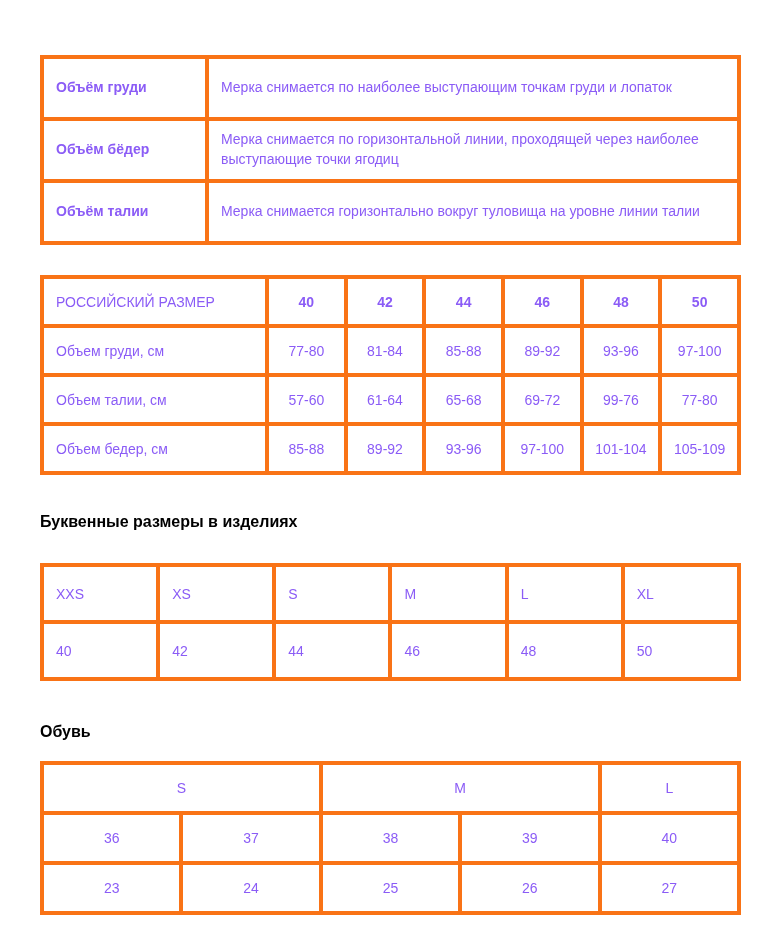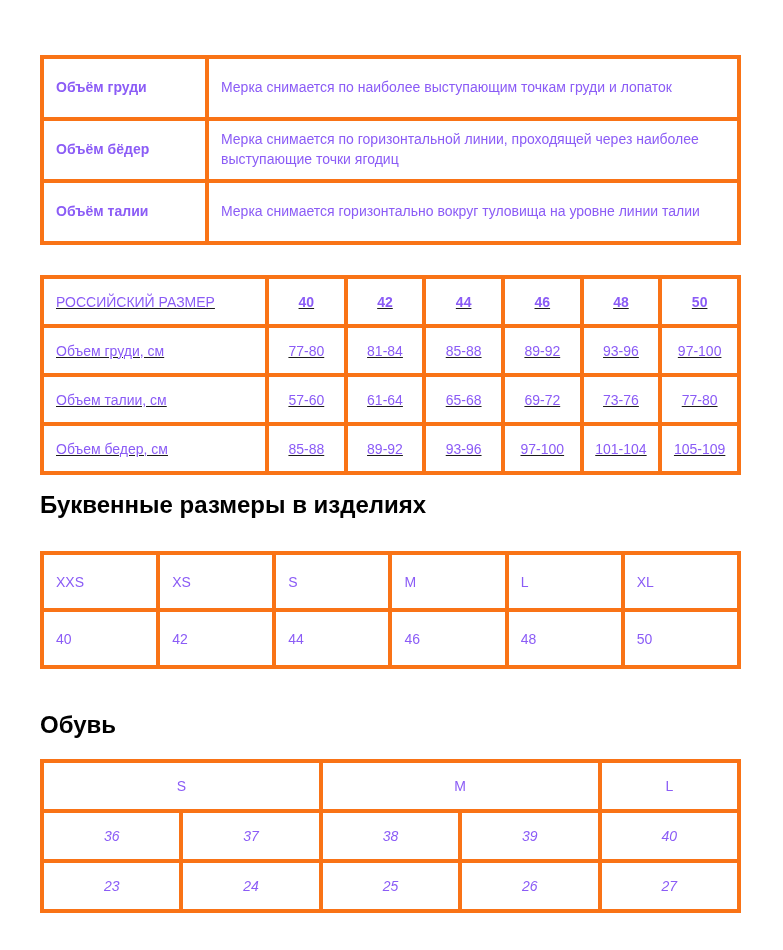--- a/index.html
+++ b/index.html
@@ -27,40 +27,40 @@
     color: #8b5cf6;
     vertical-align: middle;
   }
 
   
   .t1 { margin-bottom: 30px; }
   .t1 td { height: 62px; padding: 8px 12px; line-height: 1.4; }
   .t1 .term-col { width: 165px; font-weight: bold; }
 
   
-  .t2 { margin-bottom: 16px; text-decoration: underline; }
+  .t2 { margin-bottom: 38px; }
   .t2 td { height: 49px; text-align: center; padding: 4px 6px; }
   .t2 .label-col { width: 225px; text-align: left; padding-left: 12px; }
   .t2 .size-head { font-weight: bold; }
 
   
   .section-title {
-    font-size: 24px;
+    font-size: 16px;
     font-weight: bold;
     color: #000;
     margin: 0 0 20px 0;
   }
 
   
   .t3 { margin-bottom: 42px; margin-top: 32px; }
   .t3 td { height: 57px; text-align: left; padding: 4px 12px; width: 16.667%; }
 
   
   .t4 td { height: 50px; text-align: center; }
-  .t4 .c5 { width: 20%; font-style: italic; }
+  .t4 .c5 { width: 20%; }
 </style>
 </head>
 <body>
 
 <div class="page">
 
   <table class="t1">
     <tbody>
         <tr>
       <td class="term-col">Объём груди</td>
@@ -96,21 +96,21 @@
       <td>89-92</td>
       <td>93-96</td>
       <td>97-100</td>
     </tr>
     <tr>
       <td class="label-col">Объем талии, см</td>
       <td>57-60</td>
       <td>61-64</td>
       <td>65-68</td>
       <td>69-72</td>
-      <td>73-76</td>
+      <td>99-76</td>
       <td>77-80</td>
     </tr>
     <tr>
       <td class="label-col">Объем бедер, см</td>
       <td>85-88</td>
       <td>89-92</td>
       <td>93-96</td>
       <td>97-100</td>
       <td>101-104</td>
       <td>105-109</td>

